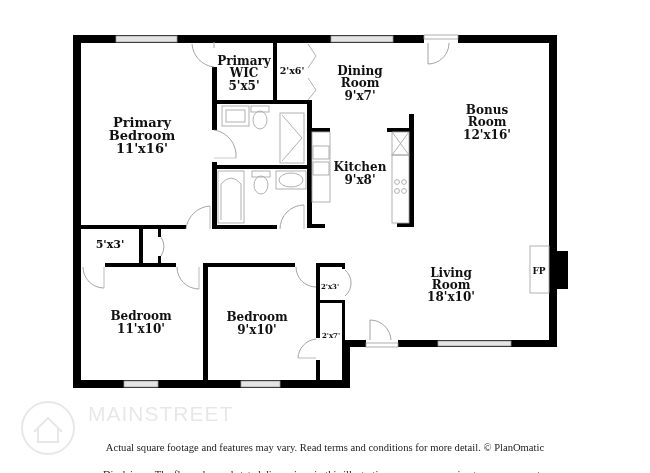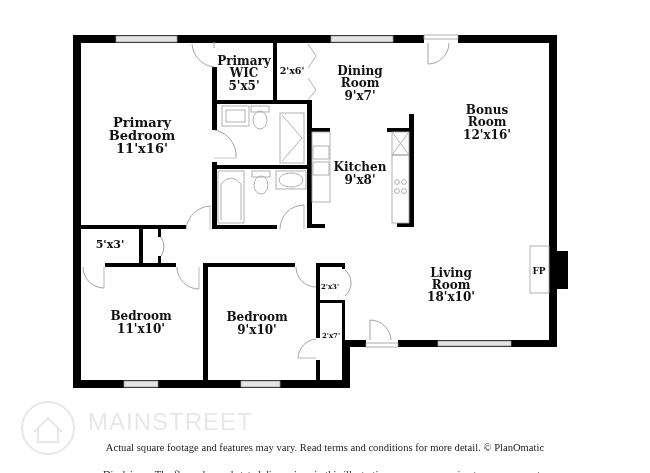--- a/index.html
+++ b/index.html
@@ -16,21 +16,21 @@
   .wm-text { position: absolute; font-family: "Liberation Sans", "DejaVu Sans", sans-serif; color: #444; letter-spacing: 1px; }
 </style>
 </head>
 <body>
 
 <div class="watermark">
   <svg width="60" height="60" viewBox="0 0 60 60">
     <circle cx="30" cy="30" r="26" fill="none" stroke="#444" stroke-width="2"></circle>
     <path d="M16 34 L30 20 L44 34 M20 31 L20 44 L40 44 L40 31" fill="none" stroke="#444" stroke-width="2"></path>
   </svg>
-  <span class="wm-text" style="left:70px; top:10px; font-size:24px;text-align:right;">MAINSTREET</span>
+  <span class="wm-text" style="left:70px; top:4px; font-size:21px;text-align:right;">MAINSTREET</span>
 </div>
 
 <svg class="plan" viewBox="0 0 650 473">
 
   <g>
 
     <rect class="wall" x="73" y="35" width="483" height="8"></rect>
 
     <rect class="wall" x="73" y="35" width="8" height="353"></rect>
 

